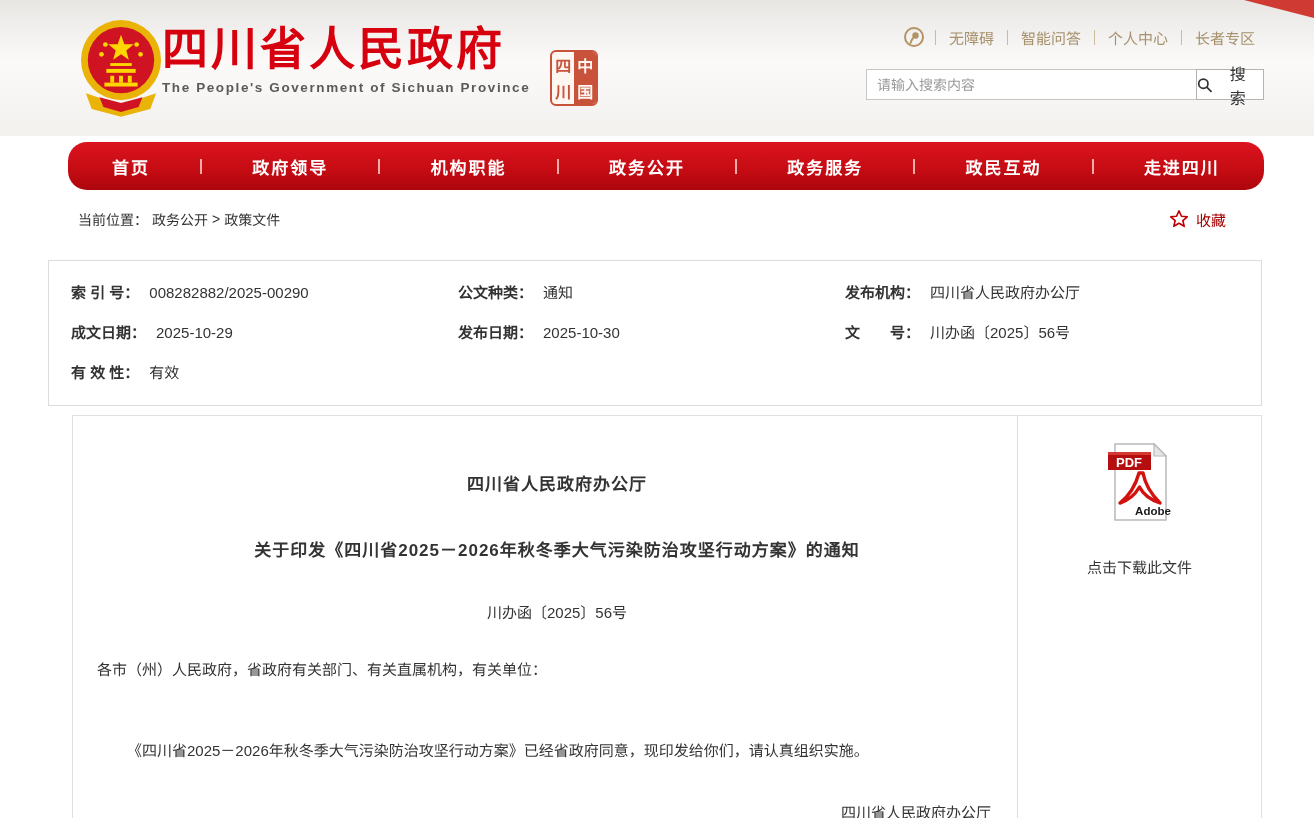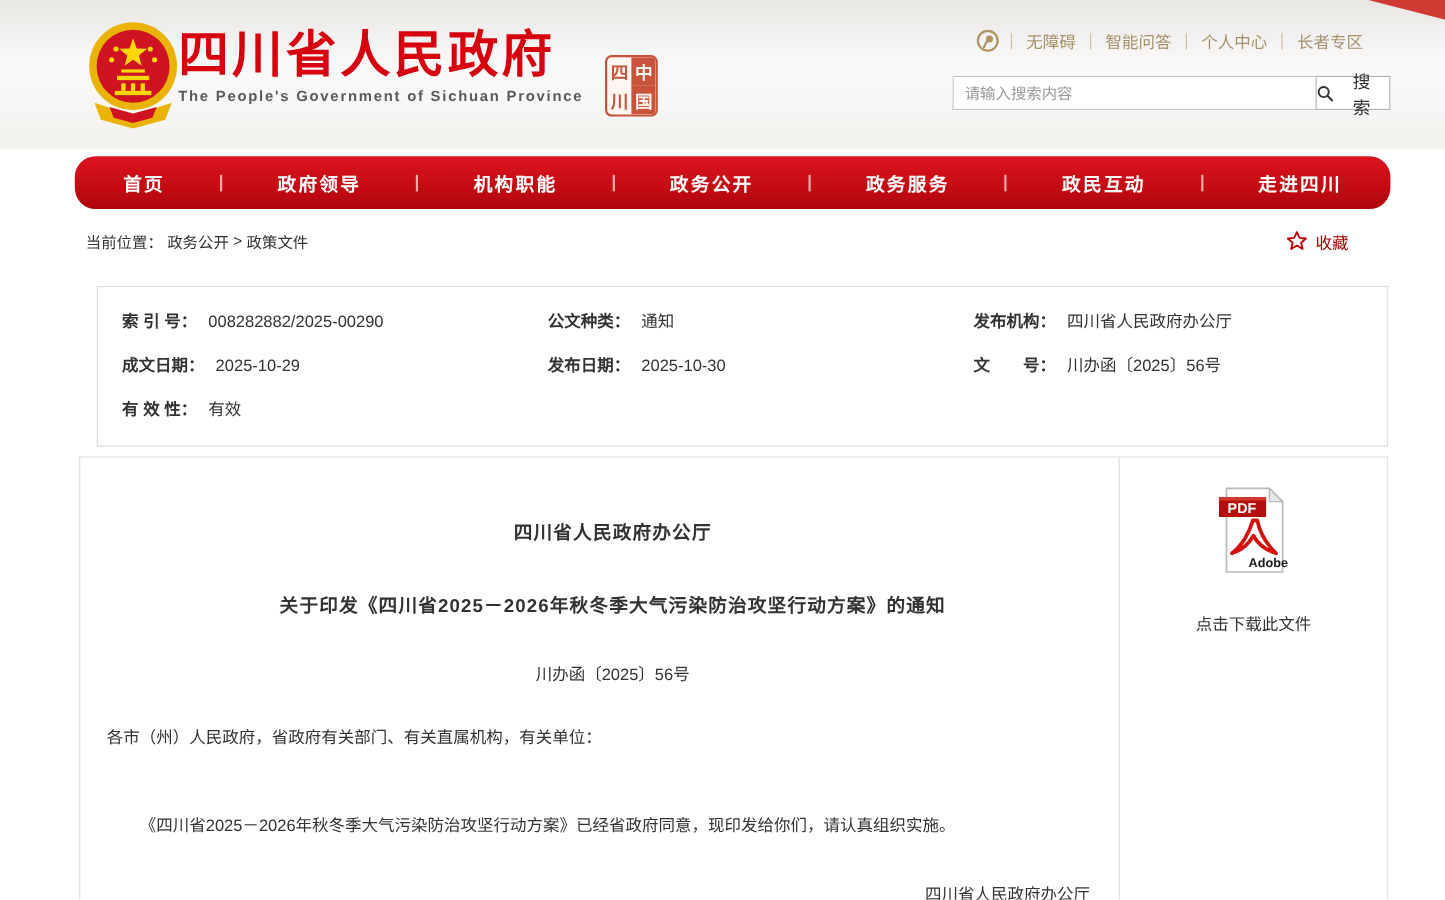--- a/index.html
+++ b/index.html
@@ -17,21 +17,21 @@
   .site-title { font-size:46px; font-weight:bold; color:#d7000f; letter-spacing:3px; line-height:1.05;
     font-family:"Liberation Serif","DejaVu Serif",serif; }
   .site-subtitle { margin-top:6px; font-size:13.5px; color:#5a5a5a; letter-spacing:1.6px; font-weight:bold; }
   .seal { margin-left:20px; margin-top:36px; width:48px; height:56px; border:2px solid #c8523a;
     border-radius:6px; display:grid; grid-template-columns:1fr 1fr; grid-template-rows:1fr 1fr;
     overflow:hidden; background:#fdf6f1; }
   .seal span { display:flex; align-items:center; justify-content:center; font-size:16px;
     font-family:"Liberation Serif","DejaVu Serif",serif; font-weight:bold; color:#c8523a; }
   .seal span.filled { background:#c8523a; color:#fdf6f1; }
 
-  .utility { position:absolute; top:26px; right:62px; display:flex; align-items:center;
+  .utility { position:absolute; top:26px; right:46px; display:flex; align-items:center;
     font-size:15px; color:#a6916c; }
   .utility .u-link { cursor:pointer; padding:0 13px; white-space:nowrap; }
   .u-sep { width:1px; height:15px; background:#cdbc9c; }
   .u-icon { width:22px; height:22px; margin-right:10px; cursor:pointer; }
 
   .search-row { position:absolute; top:69px; right:50px; display:flex; width:398px; }
   .search-input { flex:1; height:31px; border:1px solid #c6c6c6; border-right:none;
     padding:0 10px; font-size:14px; color:#333; outline:none; background:#fff; }
   .search-input::placeholder { color:#9a9a9a; }
   .search-btn { width:68px; height:31px; border:1px solid #b3b3b3; background:#fff;
@@ -48,21 +48,21 @@
 
   
   .crumb-row { margin:16px 88px 0 78px; height:26px; display:flex;
     align-items:center; justify-content:space-between; font-size:14px; color:#333; }
   .crumb-left { display:flex; align-items:center; gap:4px; }
   .crumb-link { cursor:pointer; color:#333; }
   .fav { display:flex; align-items:flex-end; gap:6px; cursor:pointer; color:#a40000; font-size:15px; }
   .fav svg { width:22px; height:22px; }
 
   
-  .meta-box { margin:28px 52px 0 88px; border:1px solid #dcdcdc; background:#fff;
+  .meta-box { margin:28px 52px 0 48px; border:1px solid #dcdcdc; background:#fff;
     padding:12px 0 12px 22px; }
   .meta-row { display:grid; grid-template-columns:387px 387px 1fr; }
   .meta-cell { font-size:15px; line-height:40px; white-space:nowrap; }
   .meta-label { font-weight:bold; color:#333; }
   .meta-value { margin-left:10px; color:#333; }
 
   
   .content-box { margin:9px 52px 0 72px; height:414px; border:1px solid #e0e0e0;
     border-bottom:none; display:flex; background:#fff; }
   .doc { flex:1; padding:0 0 0 24px; font-size:15px; }

